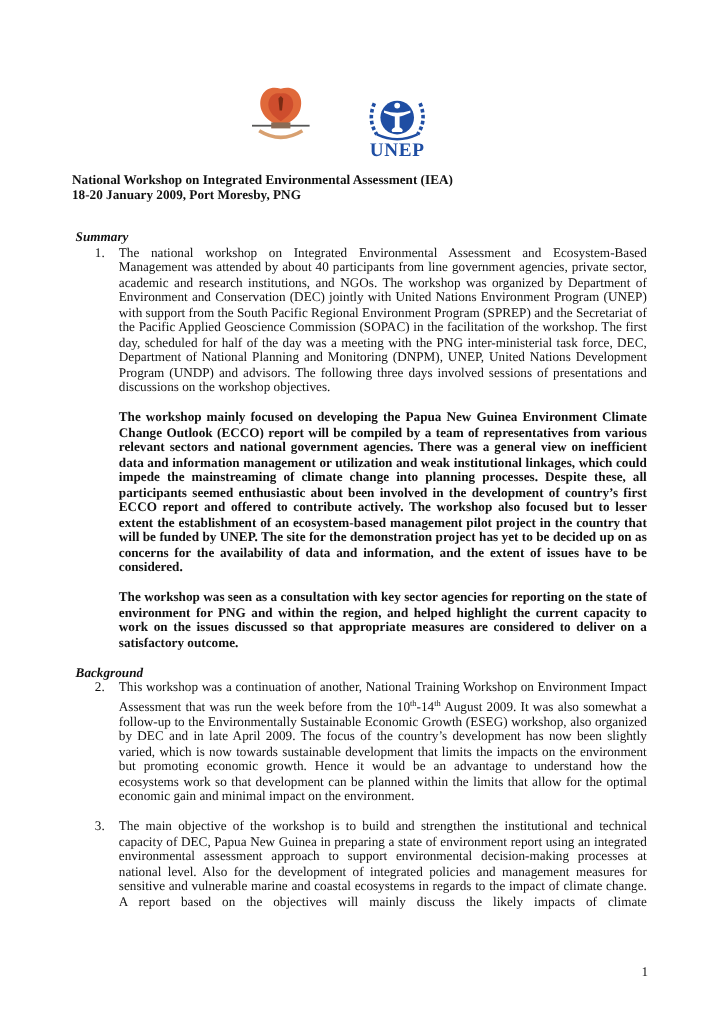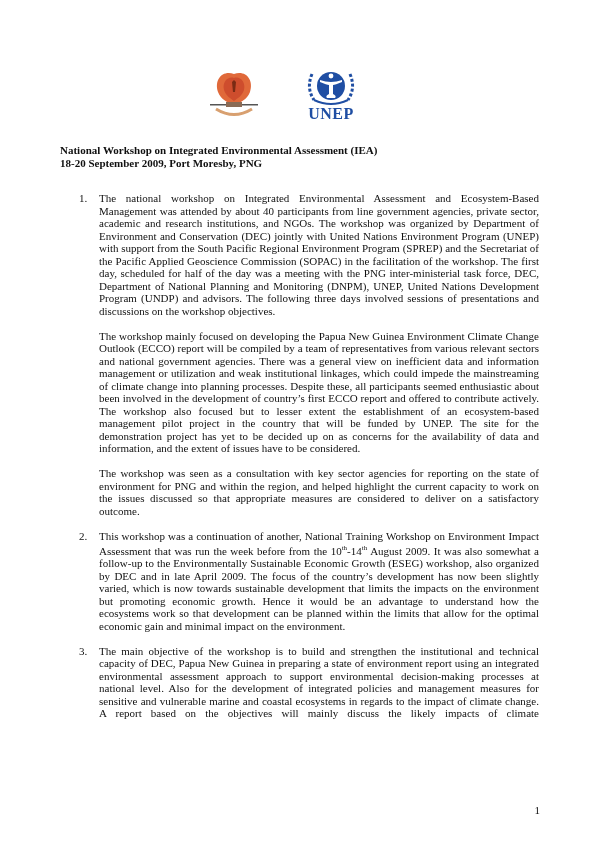--- a/index.html
+++ b/index.html
@@ -2,35 +2,35 @@
 <html><head>
 <meta charset="utf-8">
 <style>
   html, body { margin: 0; padding: 0; background: #ffffff; }
   body { width: 600px; height: 848px; position: relative; overflow: hidden;
          font-family: "Liberation Serif", "DejaVu Serif", serif; color: #111; }
   .page { position: absolute; left: 0; top: 0; width: 600px; height: 848px; background: #fff; }
 
   .logos { position: absolute; top: 66px; left: 0; width: 600px; height: 58px; }
   .logo-png { position: absolute; left: 208px; top: 2px; width: 52px; height: 52px; }
-  .logo-unep { position: absolute; left: 300px; top: 0px; width: 62px; height: 58px; }
+  .logo-unep { position: absolute; left: 300px; top: 12px; width: 62px; height: 58px; }
   .unep-text { position: absolute; left: 0; top: 40px; width: 62px; text-align: center;
                font-family: "Liberation Serif", serif; font-size: 16px; font-weight: bold; color: #1f4ea3;
                letter-spacing: 0.5px; line-height: 16px; }
 
   .title-block { position: absolute; top: 128px; left: 60px; width: 480px; text-align: left;
                  font-weight: bold; font-size: 11px; line-height: 12.6px; margin-top: 16px; }
   .title-block div { white-space: nowrap; }
 
   .content { position: absolute; top: 192px; left: 63px; width: 476px; font-size: 11px; line-height: 12.5px; }
   .heading { font-weight: bold; font-style: italic; font-size: 11px; line-height: 12.5px; margin: 0; }
   .item { position: relative; padding-left: 36px; margin: 0; }
   .item-num { position: absolute; left: 16px; top: 0; }
   .para { text-align: justify; margin: 0; }
-  .para + .para { margin-top: 12.5px; }
+  .para + .para { margin-top: 12.5px; font-weight: bold; }
   .section-gap { height: 12.5px; }
 
   .page-num { position: absolute; top: 804px; left: 530px; width: 10px; text-align: right; font-size: 11px; }
 </style>
 </head>
 <body>
 
 <div class="page">
 
   <div class="logos">
@@ -50,37 +50,39 @@
         <circle cx="31" cy="20" r="14" fill="#1f4ea3"></circle>
         <circle cx="31" cy="10" r="2.4" fill="#fff"></circle>
         <path d="M20 14 Q31 18 42 14 L42 16 Q35 19 33 19 L33 28 Q37 30 35 32 L27 32 Q25 30 29 28 L29 19 Q27 19 20 16 Z" fill="#fff"></path>
       </svg>
       <div class="unep-text">UNEP</div>
     </div>
   </div>
 
   <div class="title-block">
     <div>National Workshop on Integrated Environmental Assessment (IEA)</div>
-    <div>18-20 September 2009, Port Moresby, PNG</div>
+    <div>18-20 January 2009, Port Moresby, PNG</div>
   </div>
 
   <div class="content">
 
     <div>
+      <p class="heading">Summary</p>
       <div class="item">
         <span class="item-num">1.</span>
         <p class="para">The national workshop on Integrated Environmental Assessment and Ecosystem-Based Management was attended by about 40 participants from line government agencies, private sector, academic and research institutions, and NGOs. The workshop was organized by Department of Environment and Conservation (DEC) jointly with United Nations Environment Program (UNEP) with support from the South Pacific Regional Environment Program (SPREP) and the Secretariat of the Pacific Applied Geoscience Commission (SOPAC) in the facilitation of the workshop. The first day, scheduled for half of the day was a meeting with the PNG inter-ministerial task force, DEC, Department of National Planning and Monitoring (DNPM), UNEP, United Nations Development Program (UNDP) and advisors. The following three days involved sessions of presentations and discussions on the workshop objectives.</p>
         <p class="para">The workshop mainly focused on developing the Papua New Guinea Environment Climate Change Outlook (ECCO) report will be compiled by a team of representatives from various relevant sectors and national government agencies. There was a general view on inefficient data and information management or utilization and weak institutional linkages, which could impede the mainstreaming of climate change into planning processes. Despite these, all participants seemed enthusiastic about been involved in the development of country’s first ECCO report and offered to contribute actively. The workshop also focused but to lesser extent the establishment of an ecosystem-based management pilot project in the country that will be funded by UNEP. The site for the demonstration project has yet to be decided up on as concerns for the availability of data and information, and the extent of issues have to be considered.</p>
         <p class="para">The workshop was seen as a consultation with key sector agencies for reporting on the state of environment for PNG and within the region, and helped highlight the current capacity to work on the issues discussed so that appropriate measures are considered to deliver on a satisfactory outcome.</p>
       </div>
     </div>
 
     <div class="section-gap"></div>
 
     <div>
+      <p class="heading">Background</p>
       <div class="item">
         <span class="item-num">2.</span>
         <p class="para"><span>This workshop was a continuation of another, National Training Workshop on Environment Impact Assessment that was run the week before from the 10</span><sup style="font-size:7px;">th</sup><span>-14</span><sup style="font-size:7px;">th</sup><span> August 2009. It was also somewhat a follow-up to the Environmentally Sustainable Economic Growth (ESEG) workshop, also organized by DEC and in late April 2009. The focus of the country’s development has now been slightly varied, which is now towards sustainable development that limits the impacts on the environment but promoting economic growth. Hence it would be an advantage to understand how the ecosystems work so that development can be planned within the limits that allow for the optimal economic gain and minimal impact on the environment.</span></p>
       </div>
     </div>
 
     <div class="section-gap"></div>
 
     <div>
       <div class="item">

